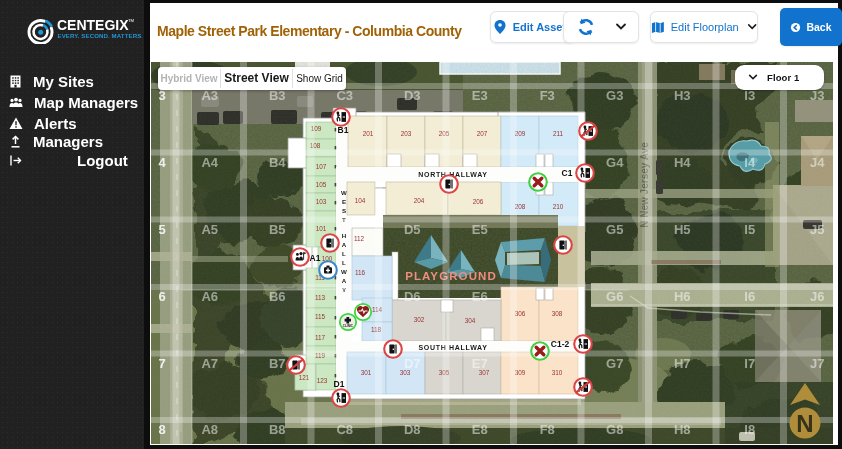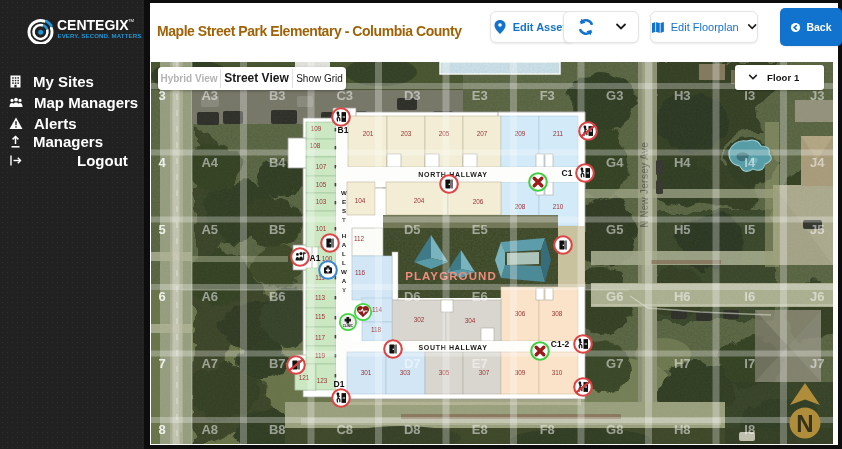--- a/index.html
+++ b/index.html
@@ -780,19 +780,19 @@
 
   <div style="position:absolute;left:0;top:0;width:62px;height:23px;line-height:23px;text-align:center;font-size:10px;font-weight:700;color:#b3b3b3;white-space:nowrap;">Hybrid View</div>
   <div style="position:absolute;left:62px;top:2px;width:1px;height:19px;background:#e0e0e0;"></div>
 
   <div style="position:absolute;left:63px;top:0;width:71px;height:23px;line-height:23px;text-align:center;font-size:12px;font-weight:700;color:#191919;white-space:nowrap;">Street View</div>
   <div style="position:absolute;left:134px;top:2px;width:1px;height:19px;background:#e0e0e0;"></div>
 
   <div style="position:absolute;left:135px;top:0;width:53px;height:23px;line-height:23px;text-align:center;font-size:10px;font-weight:400;color:#191919;white-space:nowrap;">Show Grid</div>
 </div>
 
-<div class="abs" style="left:584px;top:3px;width:89px;height:25px;background:#fff;border-radius:3px;box-shadow:0 1px 2px rgba(0,0,0,0.25);display:flex;align-items:center;">
+<div class="abs" style="left:584px;top:3px;width:89px;height:25px;background:#fff;border-radius:9px;box-shadow:0 1px 2px rgba(0,0,0,0.25);display:flex;align-items:center;">
   <svg width="10" height="7" viewBox="0 0 12 8" style="margin-left:13px;">
         <path d="M2 1.5 L6 5.5 L10 1.5" stroke="#1c1c1c" stroke-width="1.9" fill="none" stroke-linecap="round"></path>
       </svg>
   <span style="font-size:9.5px;font-weight:700;color:#141414;margin-left:9px;letter-spacing:0.1px;">Floor 1</span>
 </div>
 </div>
 
 </body></html>

